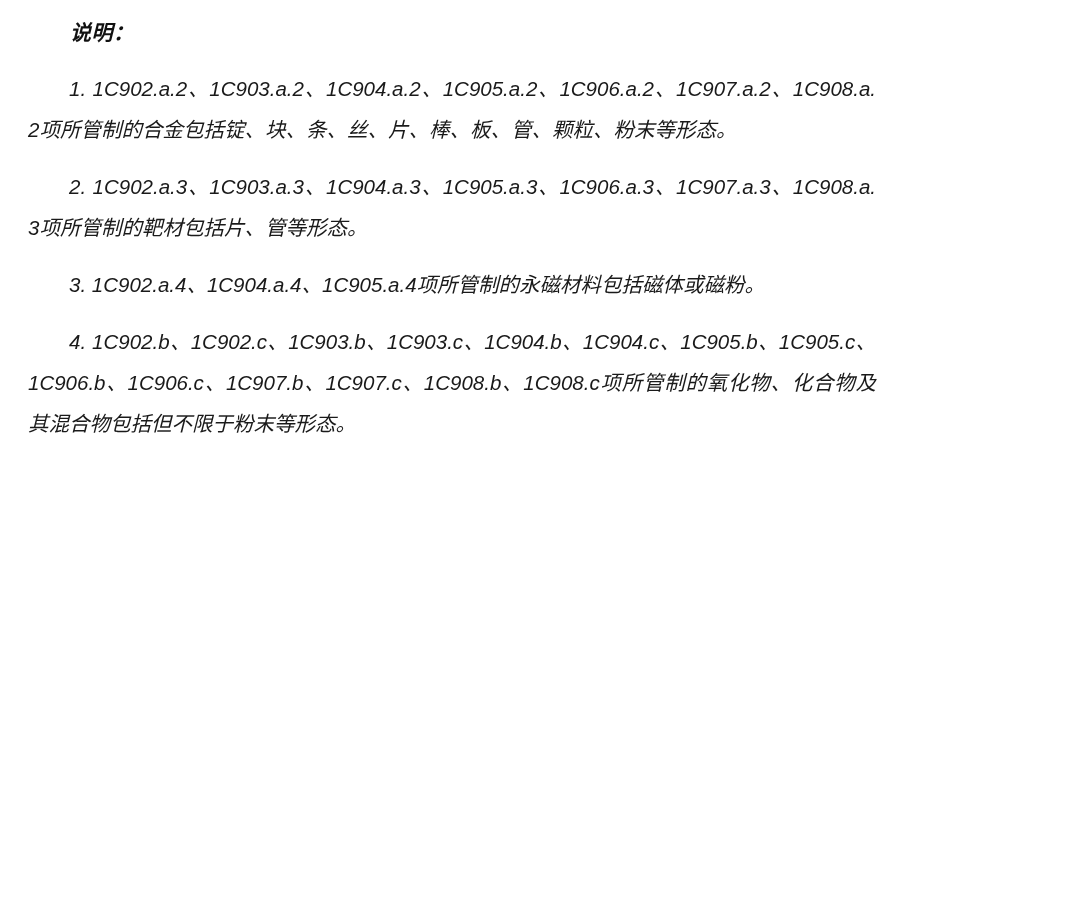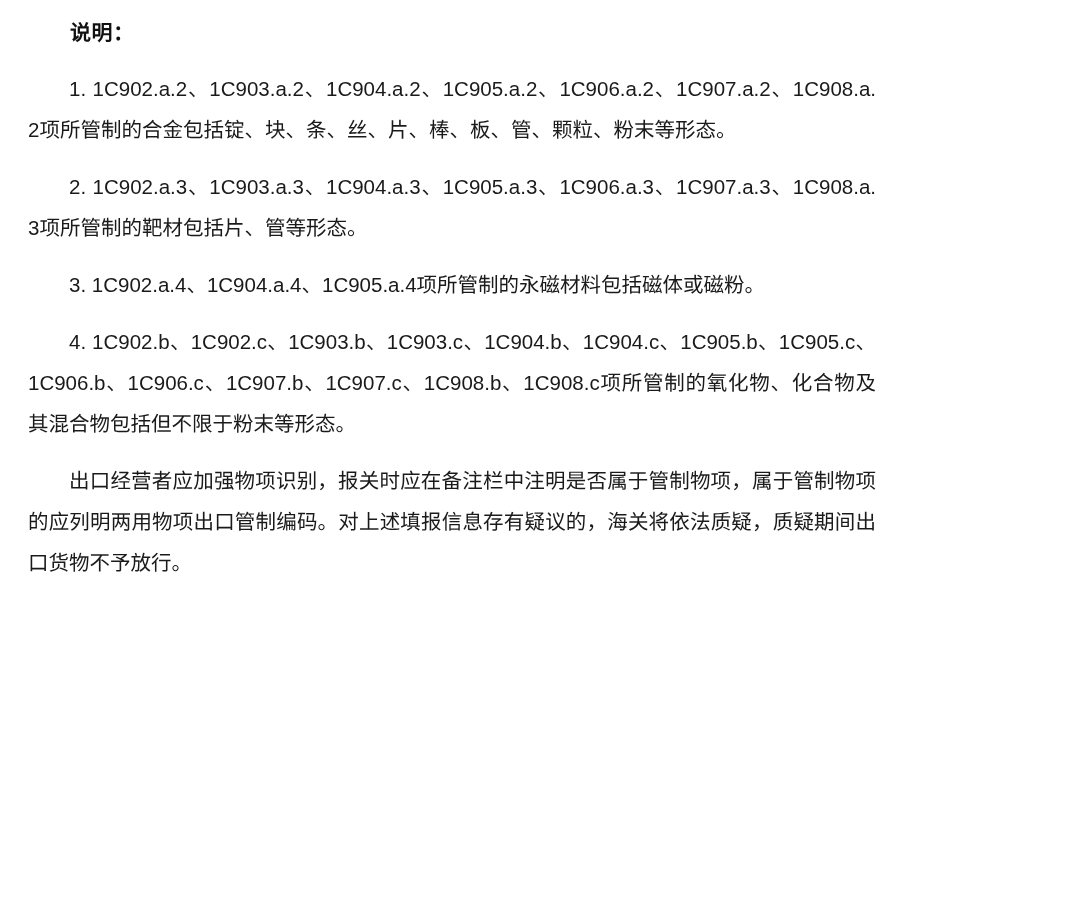--- a/index.html
+++ b/index.html
@@ -12,20 +12,21 @@
     min-height: 905px;
     font-family: "Liberation Sans", "DejaVu Sans", sans-serif;
     color: #1a1a1a;
   }
   .page {
     width: 912px;
     min-height: 905px;
     box-sizing: border-box;
     padding: 8px 36px 10px 28px;
     background: #ffffff;
+    font-style: italic;
   }
   .doc-heading {
     font-size: 21px;
     font-weight: bold;
     line-height: 1.6;
     letter-spacing: 0.5px;
     margin: 8px 0 18px 0;
     text-indent: 2em;
     color: #111111;
   }
@@ -53,16 +54,15 @@
 
   <p class="para">1. 1C902.a.2、1C903.a.2、1C904.a.2、1C905.a.2、1C906.a.2、1C907.a.2、1C908.a.2项所管制的合金包括锭、块、条、丝、片、棒、板、管、颗粒、粉末等形态。</p>
 
   <p class="para">2. 1C902.a.3、1C903.a.3、1C904.a.3、1C905.a.3、1C906.a.3、1C907.a.3、1C908.a.3项所管制的靶材包括片、管等形态。</p>
 
   <p class="para">3. 1C902.a.4、1C904.a.4、1C905.a.4项所管制的永磁材料包括磁体或磁粉。</p>
 
   <p class="para">4. 1C902.b、1C902.c、1C903.b、1C903.c、1C904.b、1C904.c、1C905.b、1C905.c、1C906.b、1C906.c、1C907.b、1C907.c、1C908.b、1C908.c项所管制的氧化物、化合物及其混合物包括但不限于粉末等形态。</p>
 
 
-  <p class="para">出口经营者应加强物项识别，报关时应在备注栏中注明是否属于管制物项，属于管制物项的应列明两用物项出口管制编码。对上述填报信息存有疑议的，海关将依法质疑，质疑期间出口货物不予放行。</p>
 
 
 </div>
 
 </body></html>

